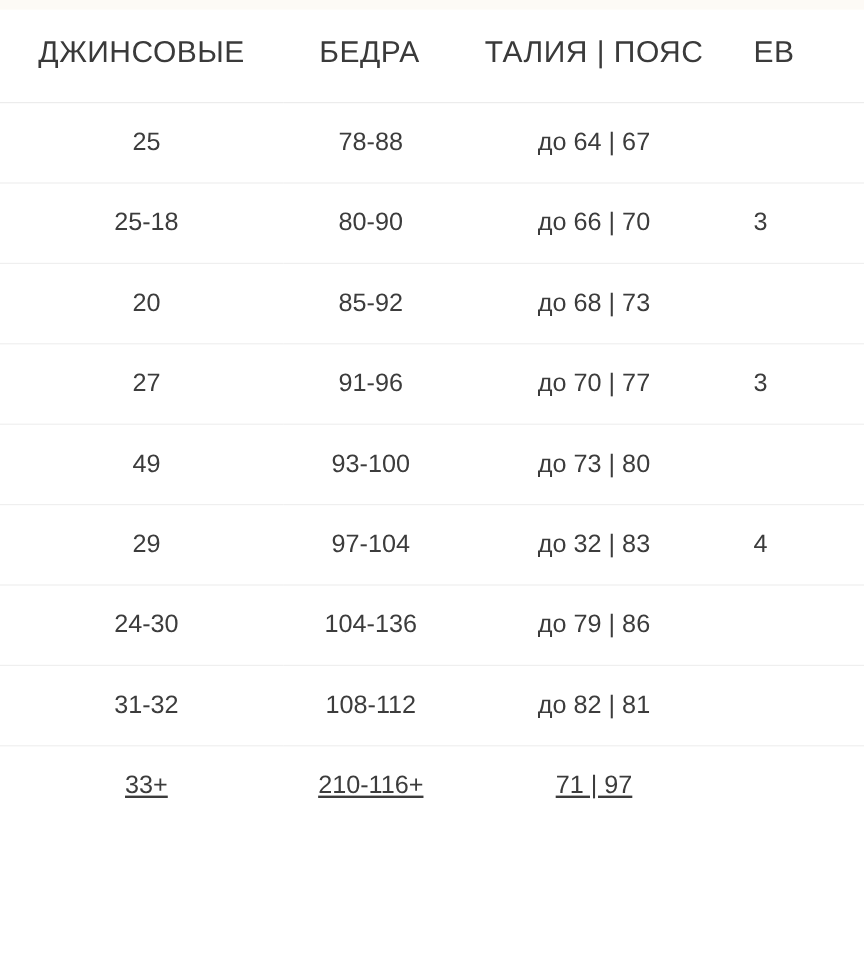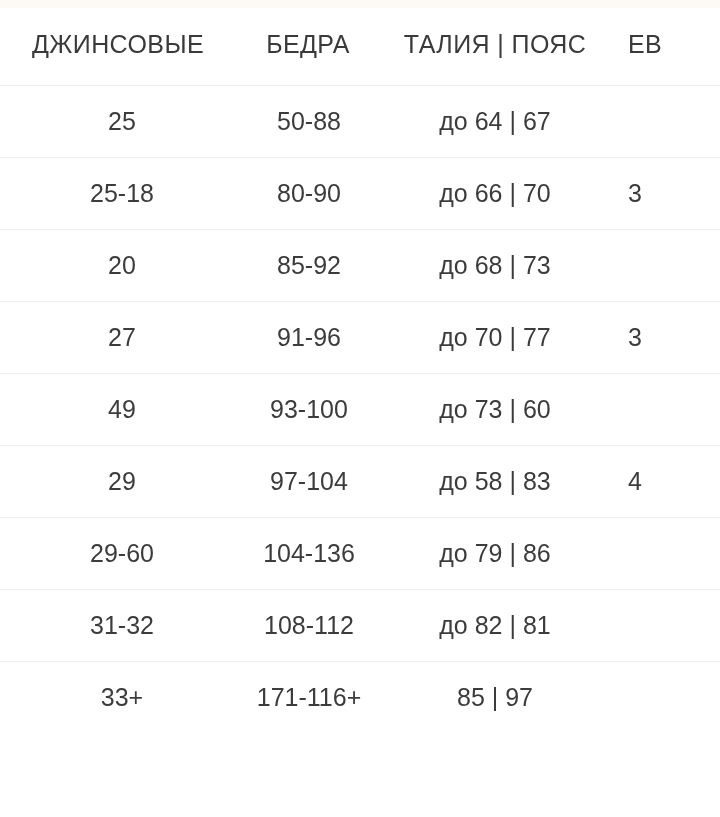--- a/index.html
+++ b/index.html
@@ -52,31 +52,32 @@
     font-weight: 400;
     letter-spacing: 0.4px;
     color: #3a3a3a;
     text-align: center;
     padding: 22px 0 26px 0;
     border-bottom: 1px solid #ececec;
     white-space: nowrap;
   }
 
   .size-table tbody td {
-    font-size: 25px;
+    font-size: 21px;
     font-weight: 400;
     color: #3c3c3c;
     text-align: center;
     padding: 21px 0 21px 0;
     border-bottom: 1px solid #efefef;
     white-space: nowrap;
   }
 
   .size-table tbody tr:last-child td {
     border-bottom: none;
+    text-decoration: underline;
   }
 
   
   .size-table tbody td.col-jeans { padding-left: 8px; }
   .size-table tbody td.col-hips  { padding-left: 2px; }
   .size-table tbody td.col-eu    { text-align: left; padding-left: 18px; }
   .size-table thead th.col-eu    { text-align: left; padding-left: 18px; }
 </style>
 </head>
 <body>
@@ -96,21 +97,21 @@
       <tr>
         <th class="col-jeans">ДЖИНСОВЫЕ</th>
         <th class="col-hips">БЕДРА</th>
         <th class="col-waist">ТАЛИЯ | ПОЯС</th>
         <th class="col-eu">ЕВ</th>
       </tr>
     </thead>
     <tbody>
       <tr>
         <td class="col-jeans">25</td>
-        <td class="col-hips">50-88</td>
+        <td class="col-hips">78-88</td>
         <td class="col-waist">до 64 | 67</td>
         <td class="col-eu"></td>
       </tr>
       <tr>
         <td class="col-jeans">25-18</td>
         <td class="col-hips">80-90</td>
         <td class="col-waist">до 66 | 70</td>
         <td class="col-eu">3</td>
       </tr>
       <tr>
@@ -121,43 +122,43 @@
       </tr>
       <tr>
         <td class="col-jeans">27</td>
         <td class="col-hips">91-96</td>
         <td class="col-waist">до 70 | 77</td>
         <td class="col-eu">3</td>
       </tr>
       <tr>
         <td class="col-jeans">49</td>
         <td class="col-hips">93-100</td>
-        <td class="col-waist">до 73 | 60</td>
+        <td class="col-waist">до 73 | 80</td>
         <td class="col-eu"></td>
       </tr>
       <tr>
         <td class="col-jeans">29</td>
         <td class="col-hips">97-104</td>
-        <td class="col-waist">до 58 | 83</td>
+        <td class="col-waist">до 32 | 83</td>
         <td class="col-eu">4</td>
       </tr>
       <tr>
-        <td class="col-jeans">29-60</td>
+        <td class="col-jeans">24-30</td>
         <td class="col-hips">104-136</td>
         <td class="col-waist">до 79 | 86</td>
         <td class="col-eu"></td>
       </tr>
       <tr>
         <td class="col-jeans">31-32</td>
         <td class="col-hips">108-112</td>
         <td class="col-waist">до 82 | 81</td>
         <td class="col-eu"></td>
       </tr>
       <tr>
         <td class="col-jeans">33+</td>
-        <td class="col-hips">171-116+</td>
-        <td class="col-waist">85 | 97</td>
+        <td class="col-hips">210-116+</td>
+        <td class="col-waist">71 | 97</td>
         <td class="col-eu"></td>
       </tr>
     </tbody>
   </table>
 
 </div>
 
 </body></html>

